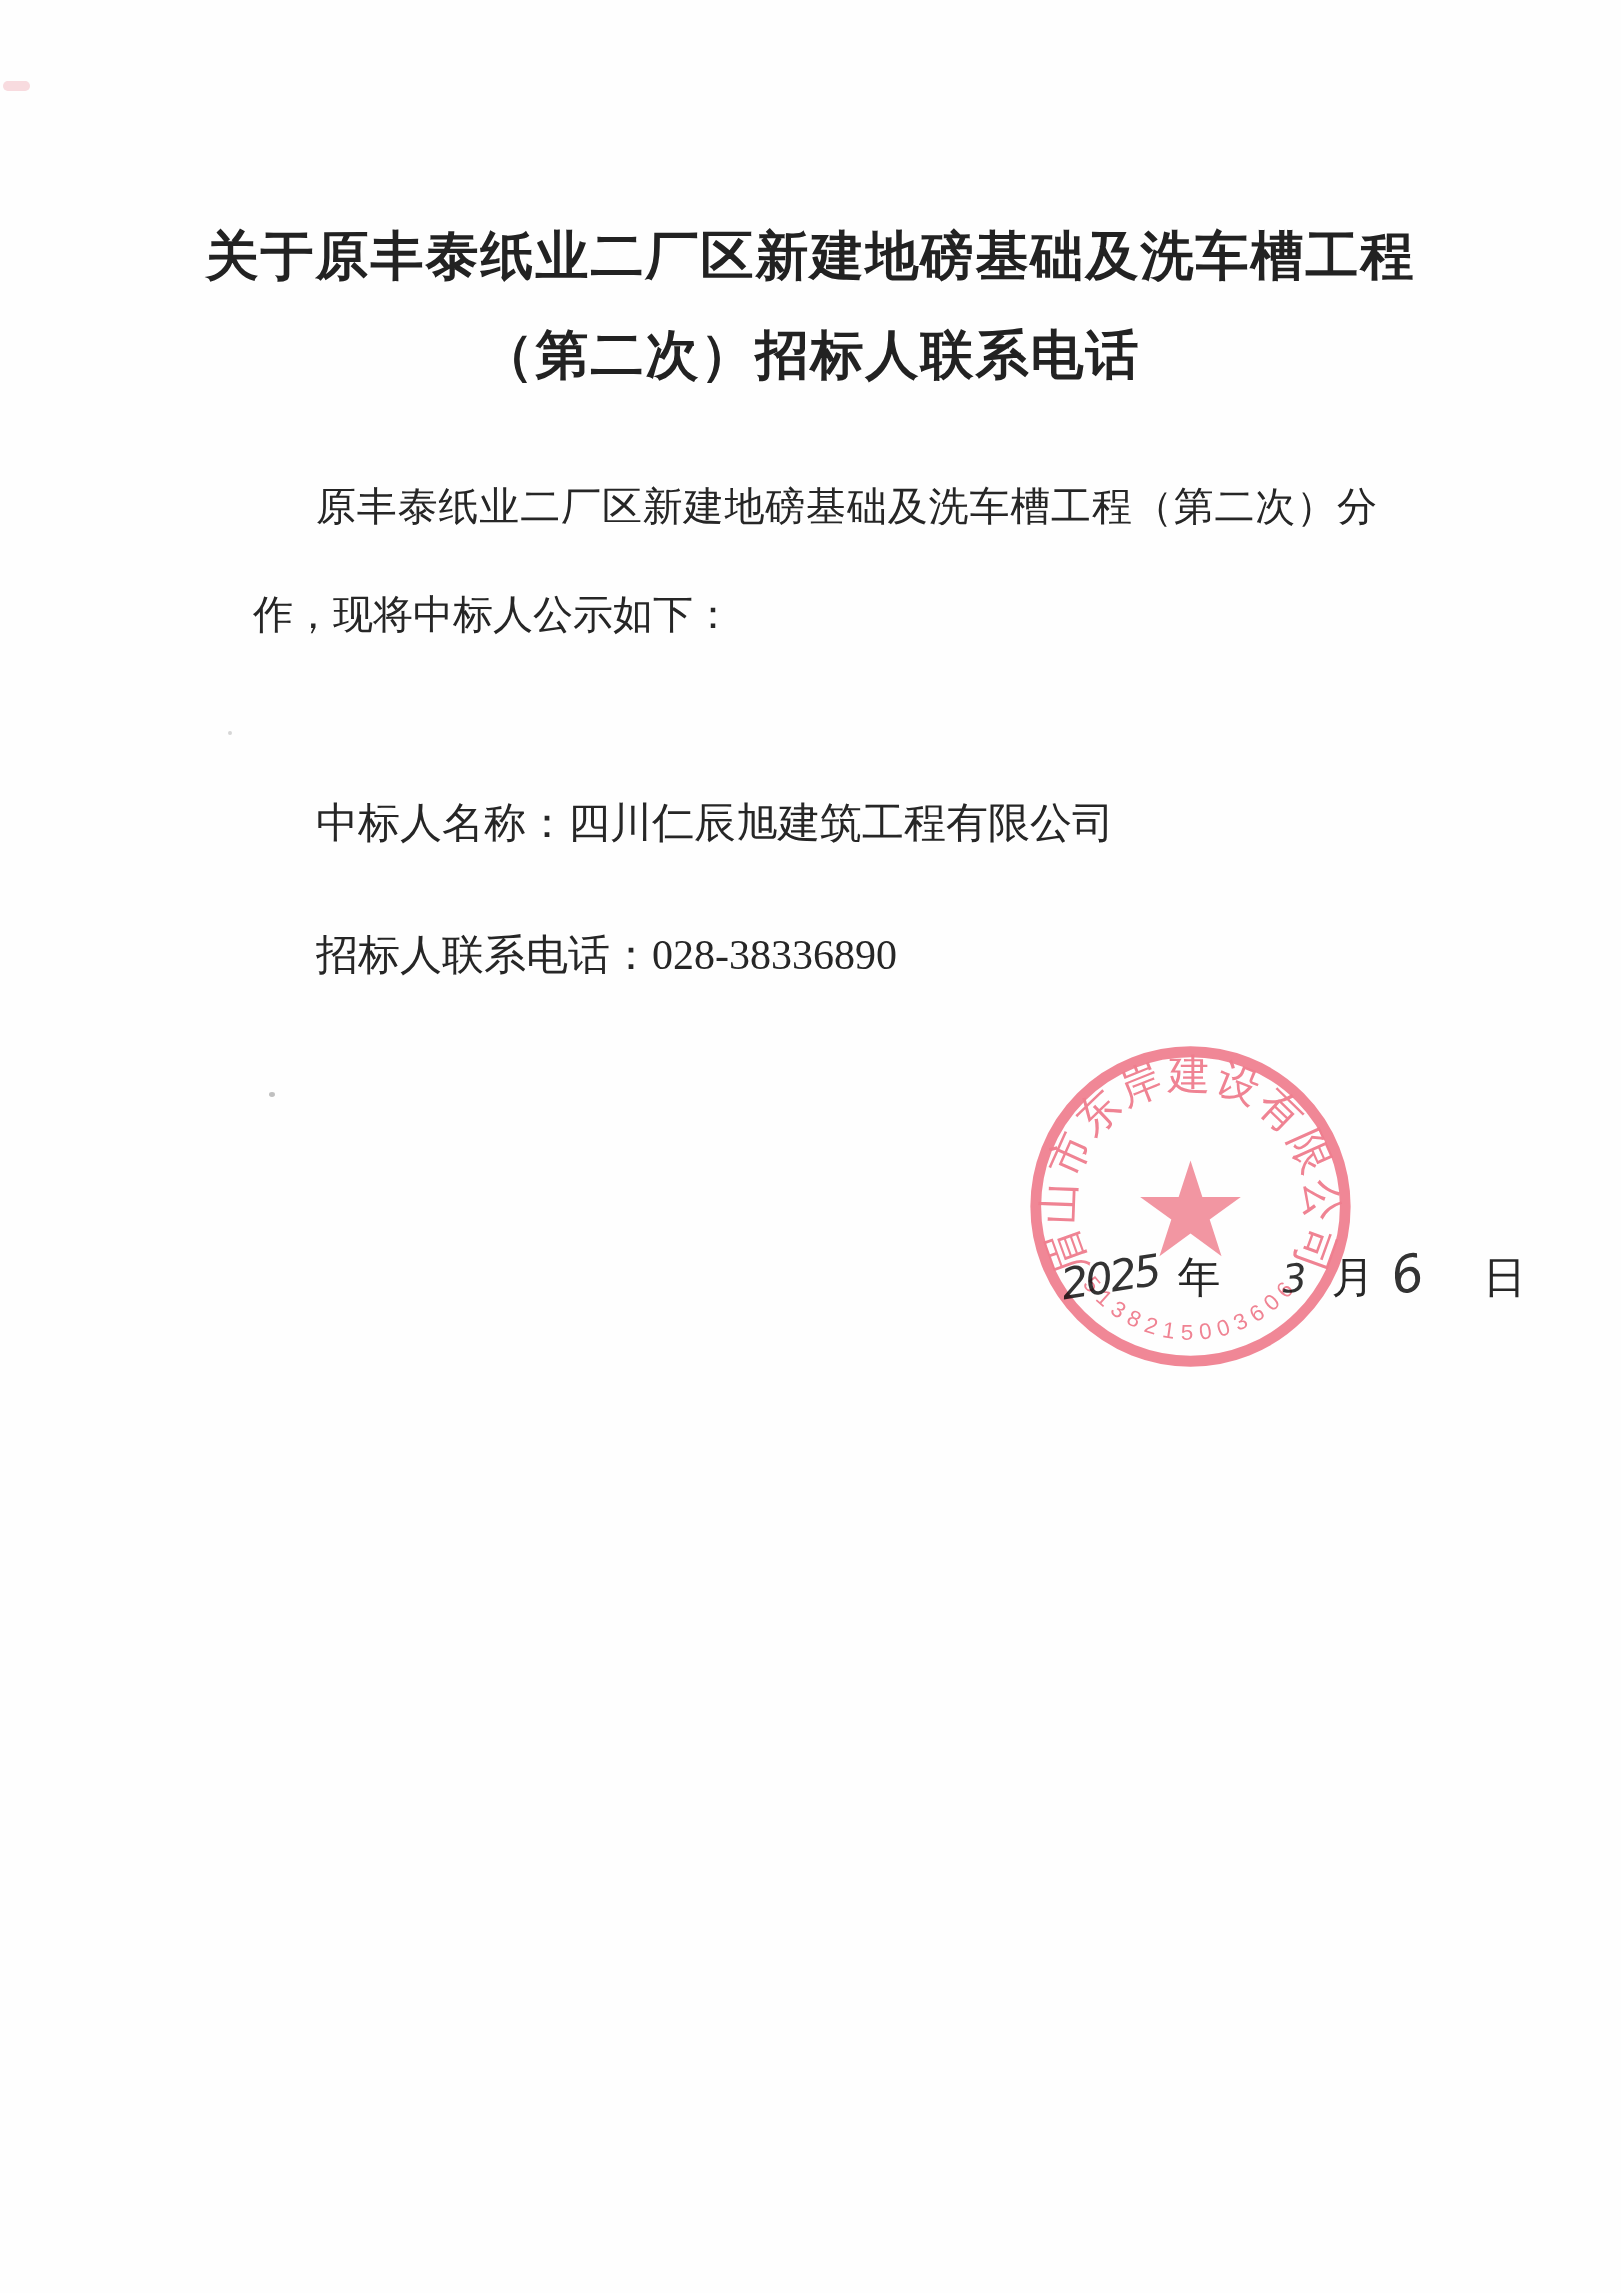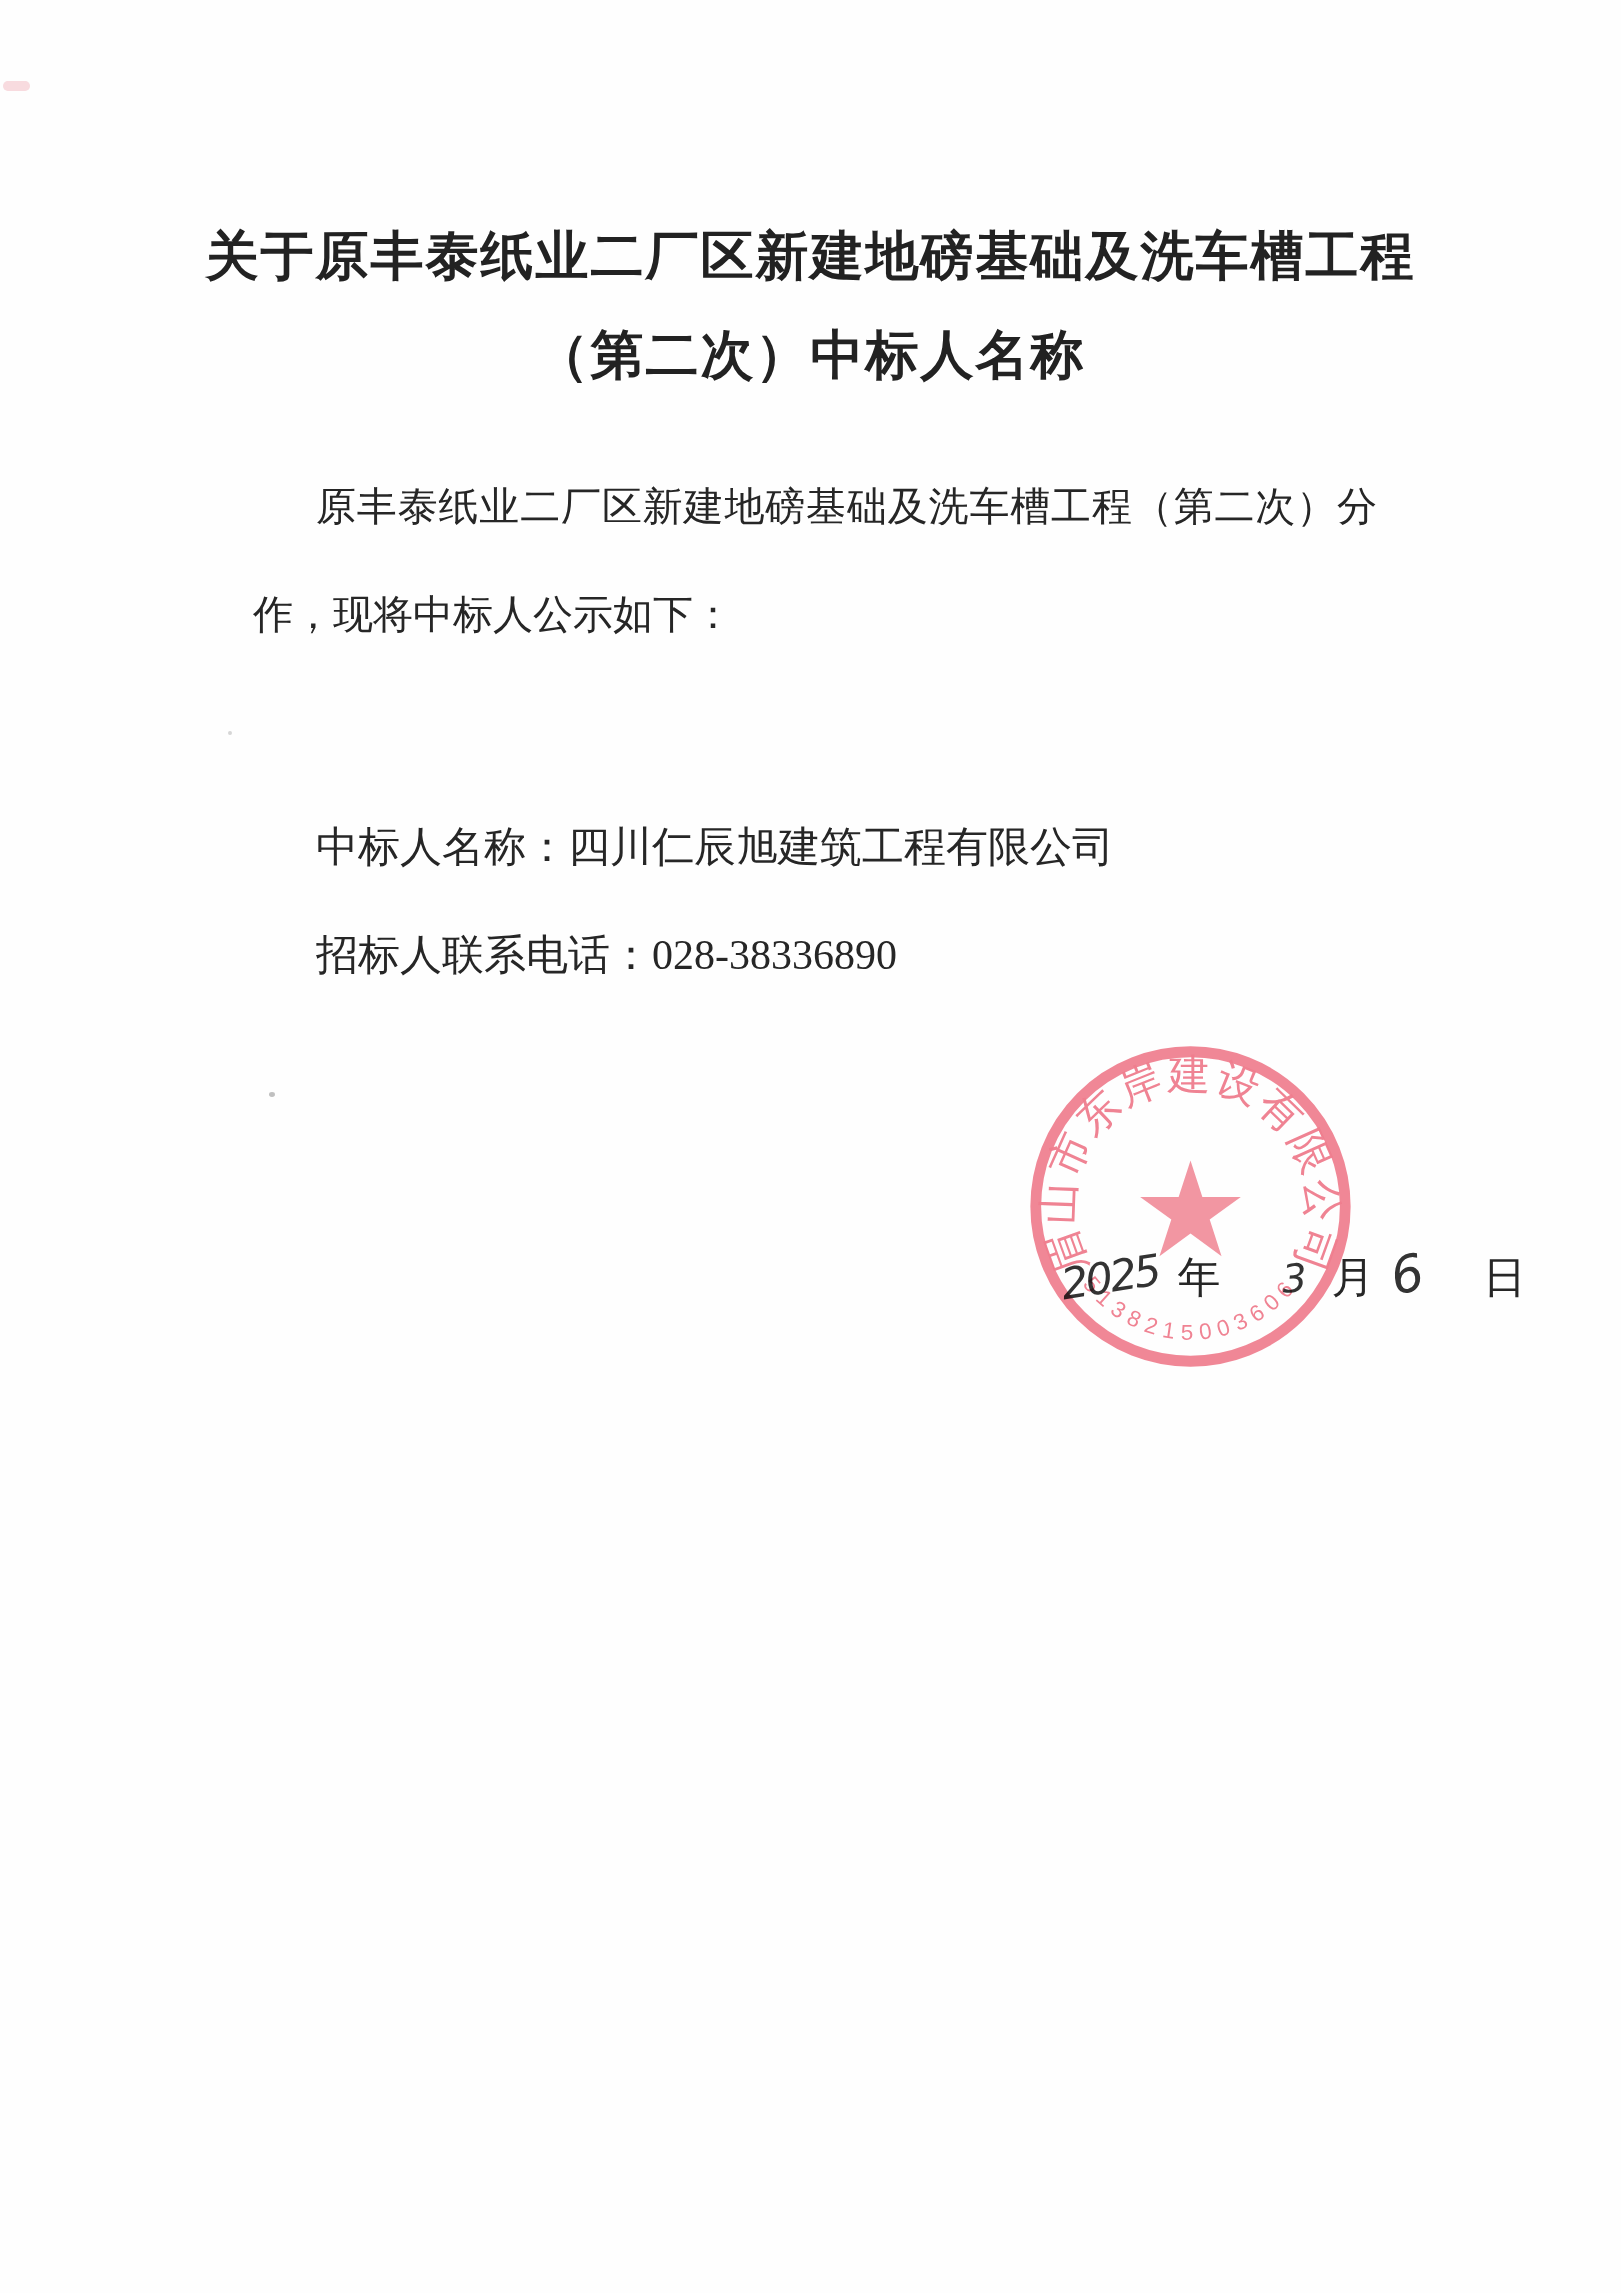--- a/index.html
+++ b/index.html
@@ -52,21 +52,21 @@
   .body-line.indent { padding-left: 63px; font-family: Liberation Serif, serif; }
 
   .info-line {
     position: absolute;
     left: 316px;
     font-size: 42px;
     line-height: 59px;
     color: #262626;
     white-space: nowrap;
   }
-  .info-line.winner { top: 818px; font-family: Liberation Serif, serif; }
+  .info-line.winner { top: 794px; font-family: Liberation Serif, serif; }
   .info-line.contact { top: 926px; }
 
   
   .tenderer-line {
     position: absolute;
     left: 770px;
     top: 1135px;
     font-size: 43px;
     line-height: 55px;
     white-space: nowrap;
@@ -123,21 +123,21 @@
     border-radius: 4.9px;
     opacity: 0.5;
   }
 </style>
 </head>
 <body>
 
 <div class="page">
 
   <div class="title-line l1">关于原丰泰纸业二厂区新建地磅基础及洗车槽工程</div>
-  <div class="title-line l2">（第二次）中标人名称</div>
+  <div class="title-line l2">（第二次）招标人联系电话</div>
 
   <div class="body-block">
     <div class="body-line justify-full indent">原丰泰纸业二厂区新建地磅基础及洗车槽工程（第二次）分</div>
     <div class="body-line">作，现将中标人公示如下：</div>
   </div>
 
   <div class="info-line winner">中标人名称：四川仁辰旭建筑工程有限公司</div>
   <div class="info-line contact">招标人联系电话：028-38336890</div>
 
 

